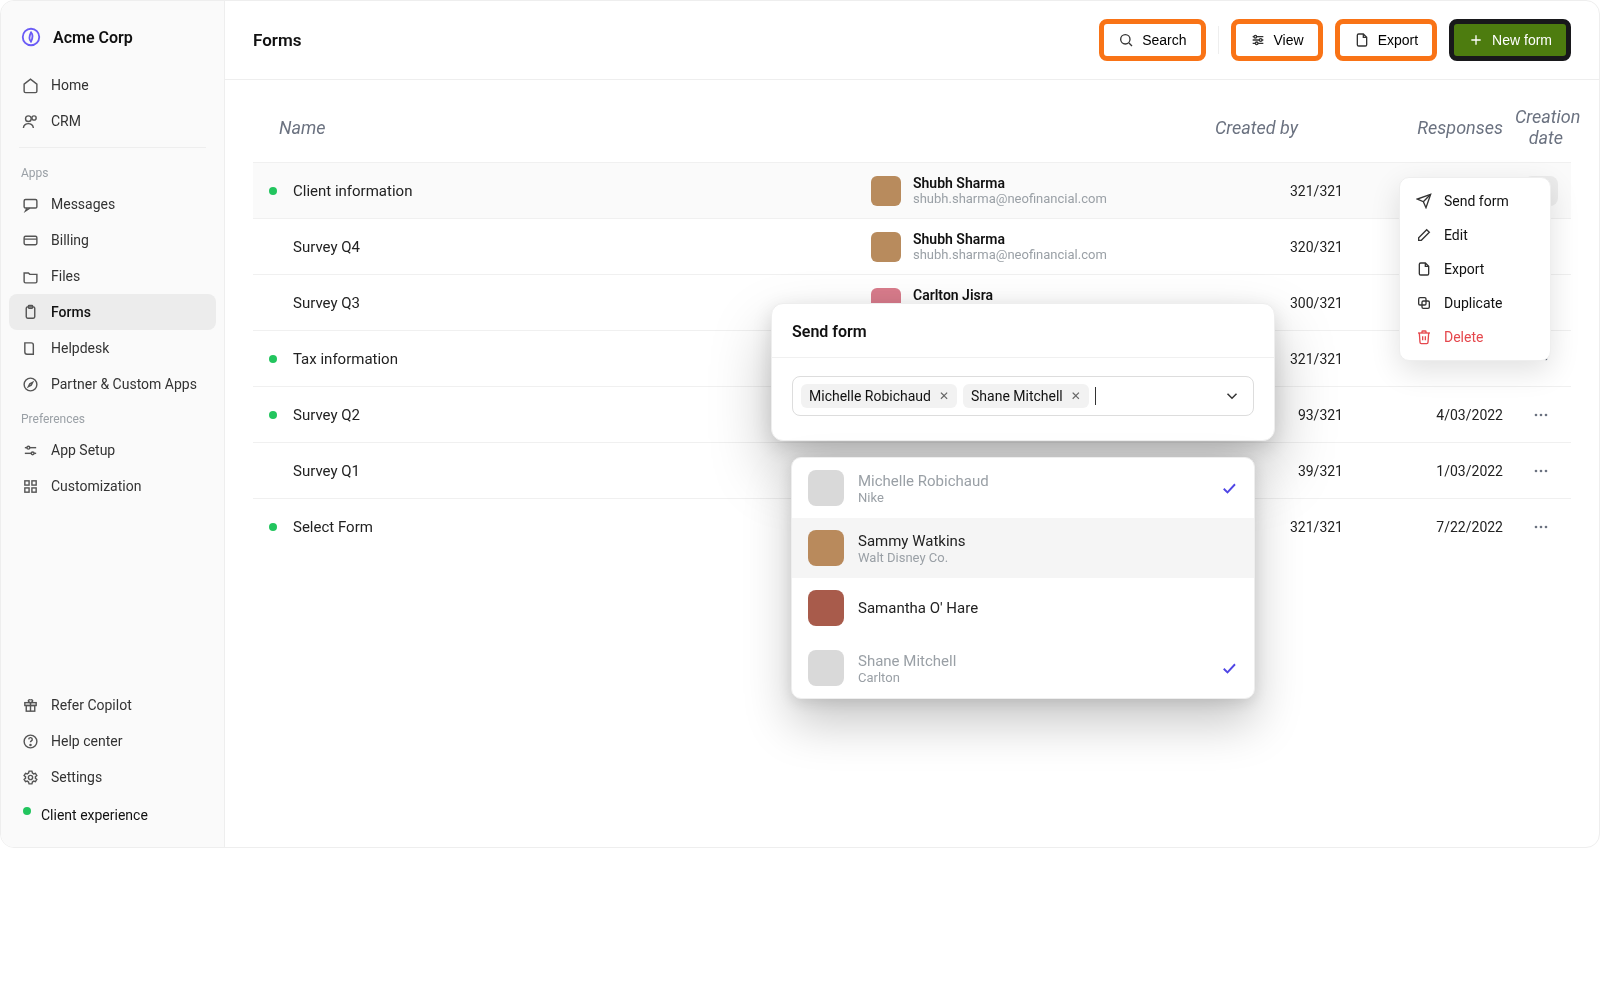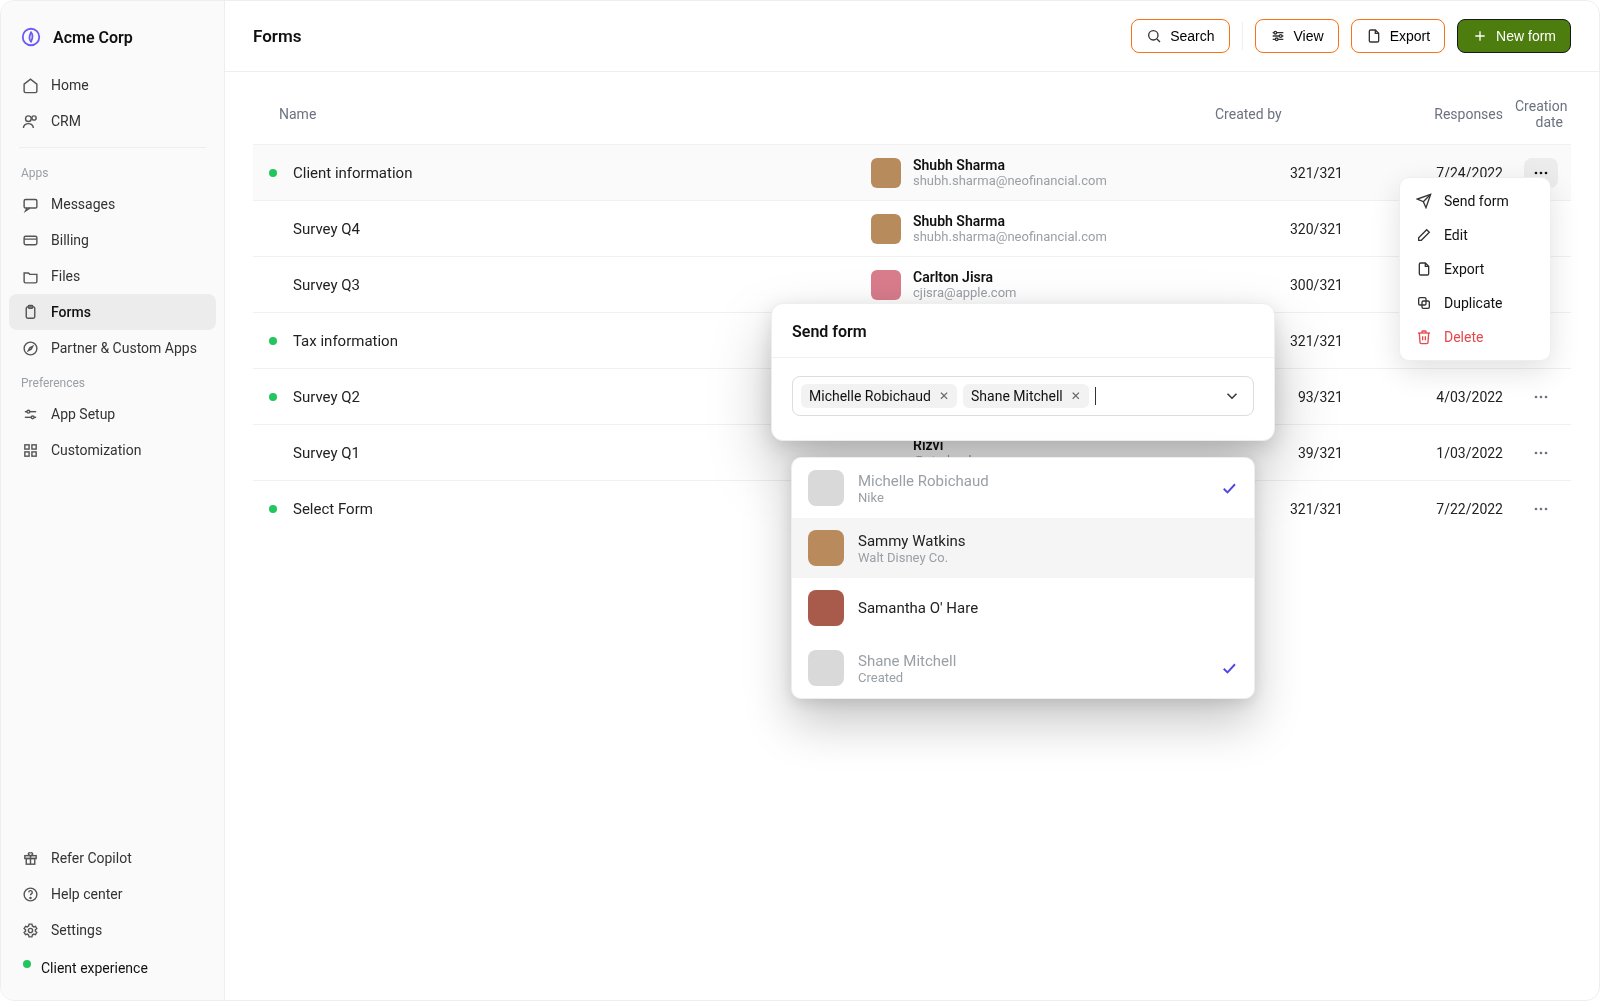--- a/index.html
+++ b/index.html
@@ -5,21 +5,21 @@
   * { box-sizing: border-box; margin: 0; padding: 0; }
   body {
     font-family: -apple-system, BlinkMacSystemFont, "Segoe UI", Roboto, Helvetica, Arial, sans-serif;
     font-size: 14px;
     color: #111;
     background: #fff;
   }
   .app-shell {
     display: flex;
     width: 1600px;
-    height: 1001px;
+    height: 848px;
     border: 1px solid #eee;
     border-radius: 14px;
     overflow: hidden;
     margin: 0 auto;
     position: relative;
   }
   
   .sidebar {
     width: 224px;
     background: #fafafa;
@@ -83,43 +83,44 @@
     border-bottom: 1px solid #eee;
   }
   .page-title { font-size: 17px; font-weight: 600; }
   .topbar-spacer { flex: 1; }
   .btn {
     display: inline-flex;
     align-items: center;
     gap: 8px;
     padding: 8px 14px;
     border-radius: 8px;
-    border: 1px solid #f97316;
+    border: 5px solid #f97316;
     background: #fff;
     font-size: 14px;
     cursor: pointer;
     margin-left: 12px;
   }
   .btn.primary {
     background: #4d7c0f;
     color: #fff;
     border-color: #18181b;
   }
   .vdiv { width:1px; height:28px; background:#eee; margin-left:12px; }
   
   .table-wrap { padding: 8px 28px; }
   .thead, .trow {
     display: grid;
     grid-template-columns: 40px 1fr 340px 140px 160px 60px;
     align-items: center;
   }
   .thead {
     color: #6b7280;
-    font-size: 14px;
+    font-size: 18px;
     padding: 18px 0 14px 0;
+    font-style: italic;
   }
   .thead .th { padding: 0 4px; }
   .th.name { grid-column: 1 / span 2; padding-left: 26px; }
   .th.resp, .th.date { text-align: right; padding-right: 8px; }
   .trow {
     border-top: 1px solid #f0f0f0;
     min-height: 56px;
     padding: 8px 0;
   }
   .trow.highlight { background:#fafafa; }
@@ -300,20 +301,28 @@
           <span>Files</span>
         </div>
         <div class="nav-item active">
           <span class="nav-icon">
             <svg width="17" height="17" viewBox="0 0 24 24" fill="none" stroke="#555" stroke-width="2">
               <rect x="6" y="4" width="12" height="16" rx="2"></rect>
               <rect x="9" y="2" width="6" height="4" rx="1"></rect>
             </svg>
           </span>
           <span>Forms</span>
+        </div>
+        <div class="nav-item">
+          <span class="nav-icon">
+            <svg width="17" height="17" viewBox="0 0 24 24" fill="none" stroke="#555" stroke-width="2">
+              <path d="M4 4h9a3 3 0 0 1 3 3v13H7a3 3 0 0 1-3-3z"></path>
+            </svg>
+          </span>
+          <span>Helpdesk</span>
         </div>
         <div class="nav-item">
           <span class="nav-icon">
             <svg width="17" height="17" viewBox="0 0 24 24" fill="none" stroke="#555" stroke-width="2">
               <circle cx="12" cy="12" r="9"></circle>
               <polygon points="15 9 13 13 9 15 11 11"></polygon>
             </svg>
           </span>
           <span>Partner &amp; Custom Apps</span>
         </div>
@@ -702,21 +711,21 @@
         <div class="dd-item">
           <span class="dd-avatar red"></span>
           <div class="dd-text">
             <div class="dd-name">Samantha O' Hare</div>
           </div>
         </div>
         <div class="dd-item selected">
           <span class="dd-avatar gray"></span>
           <div class="dd-text">
             <div class="dd-name">Shane Mitchell</div>
-            <div class="dd-sub">Created</div>
+            <div class="dd-sub">Carlton</div>
           </div>
           <span class="dd-check">
             <svg width="18" height="18" viewBox="0 0 24 24" fill="none" stroke="#4f46e5" stroke-width="2.5">
               <polyline points="5 13 10 18 20 7"></polyline>
             </svg>
           </span>
         </div>
       </div>
   </section>
 </div>

